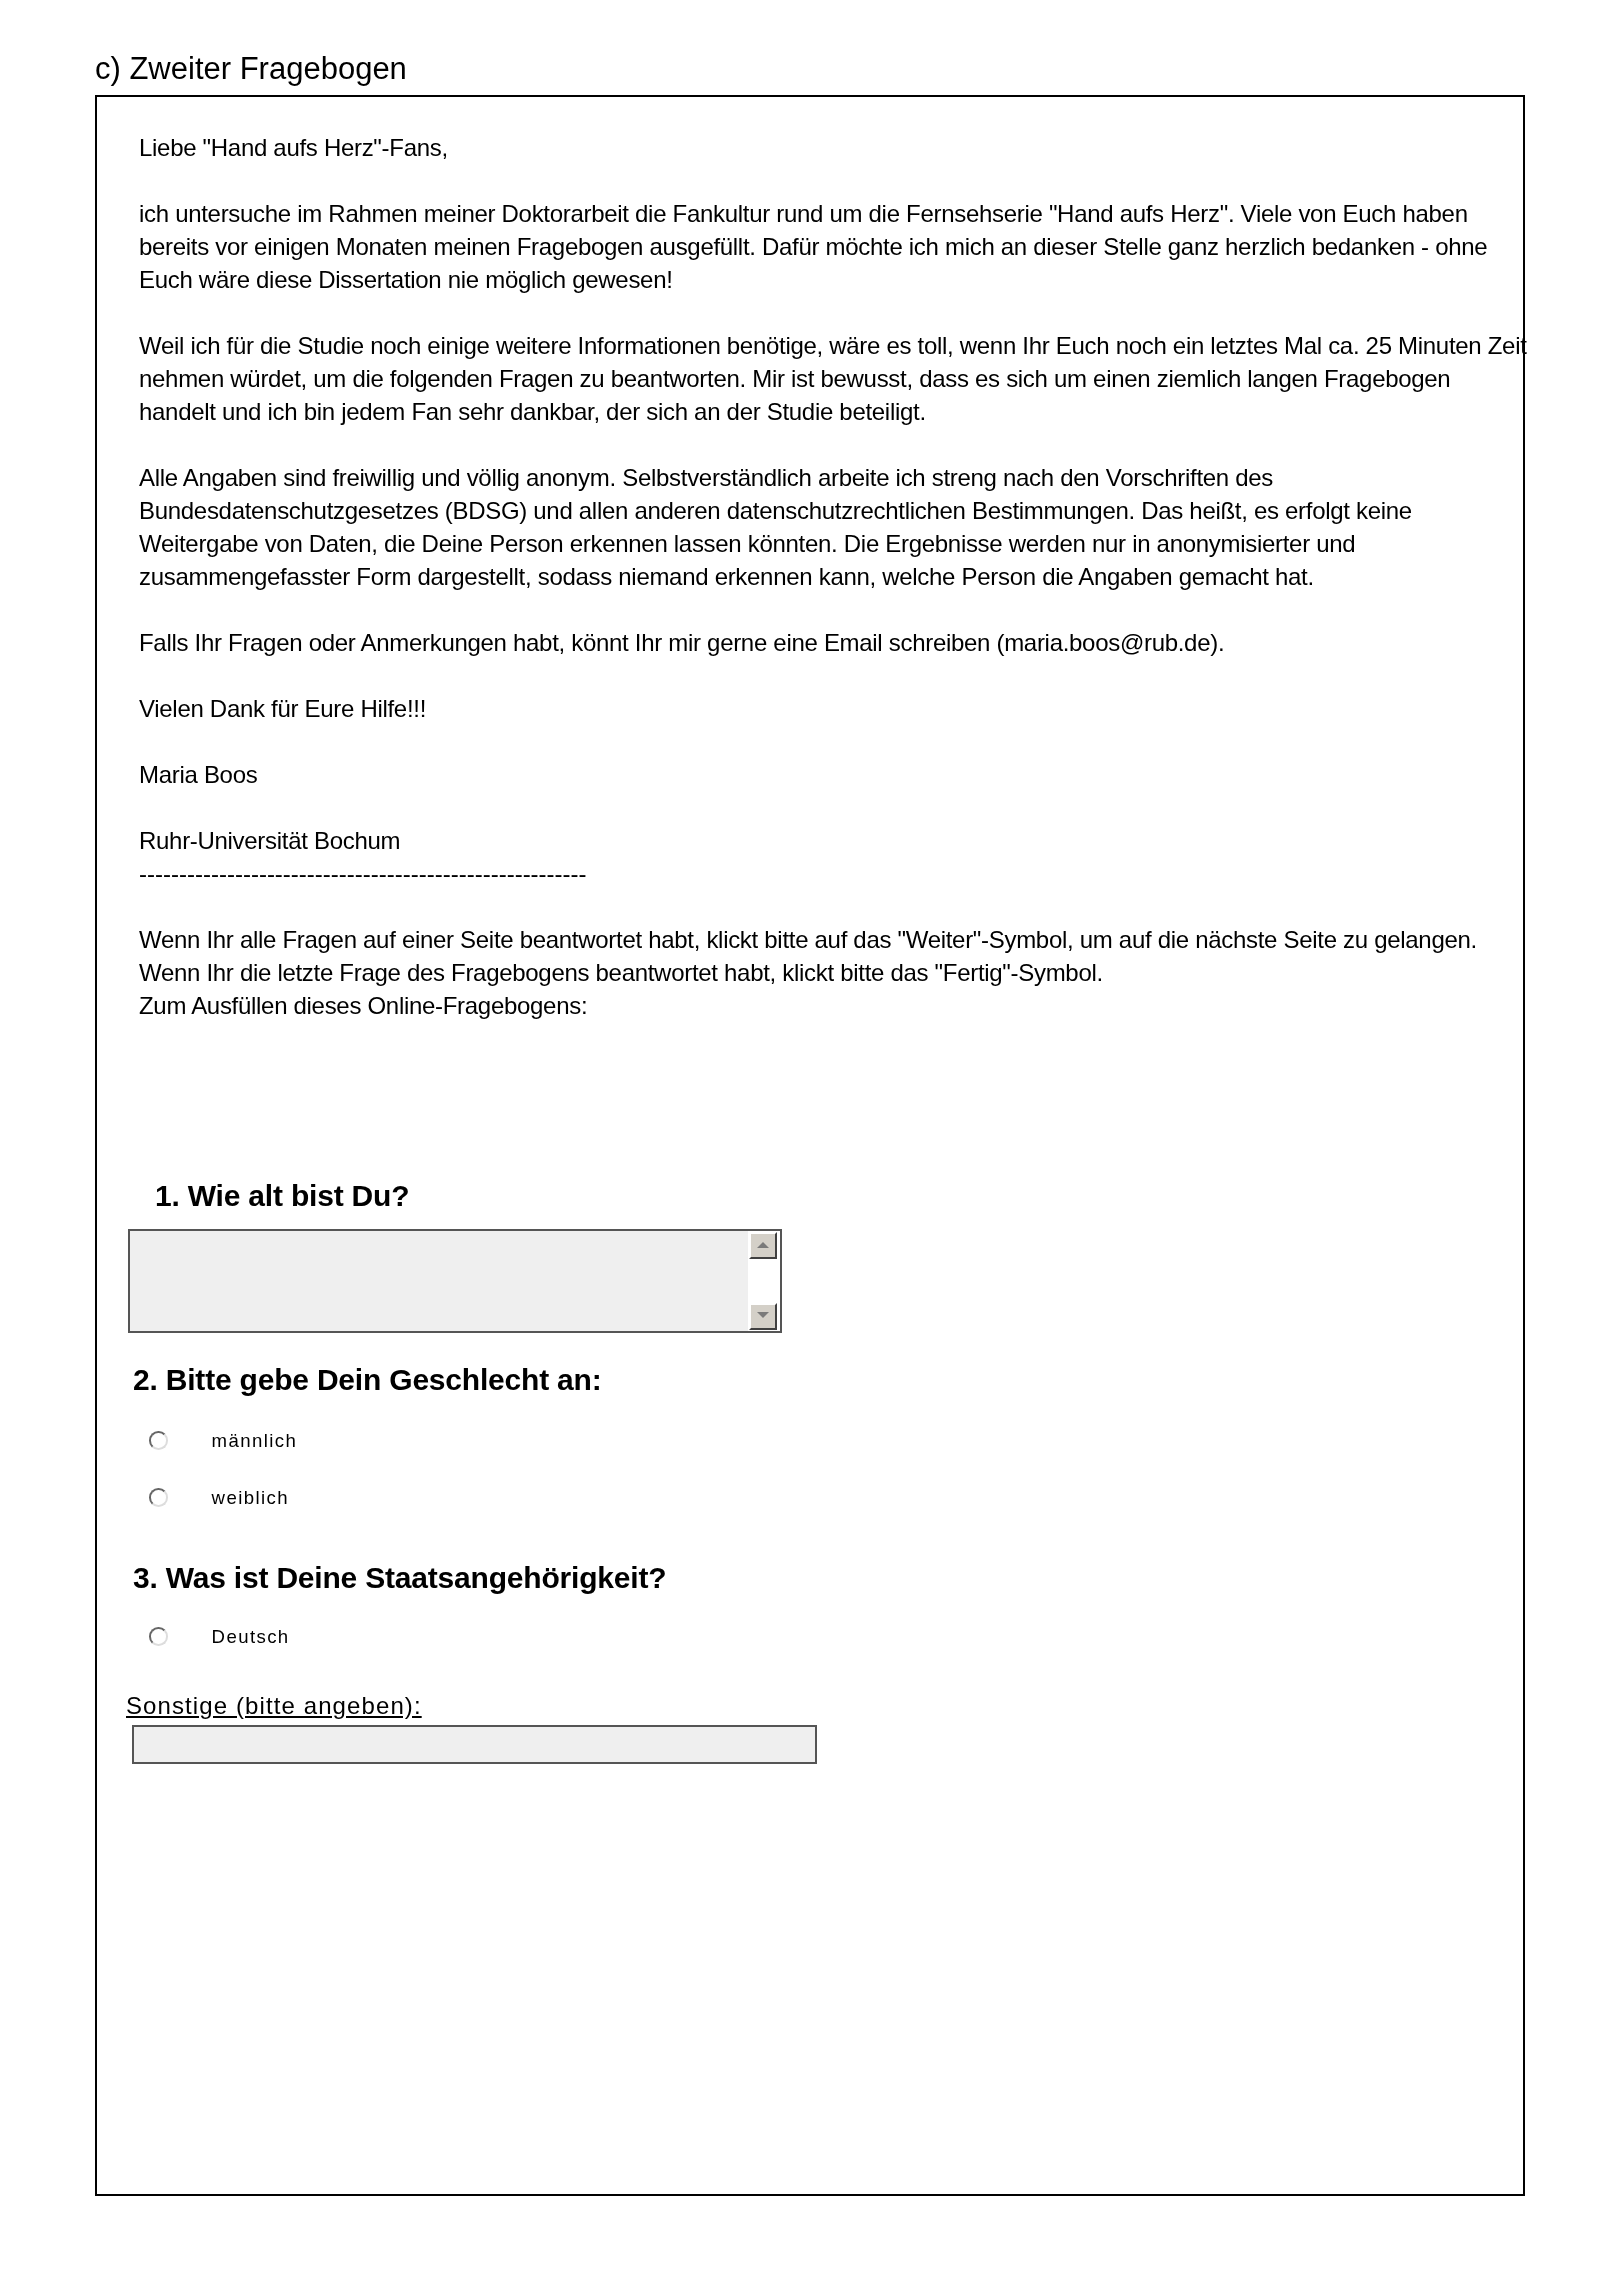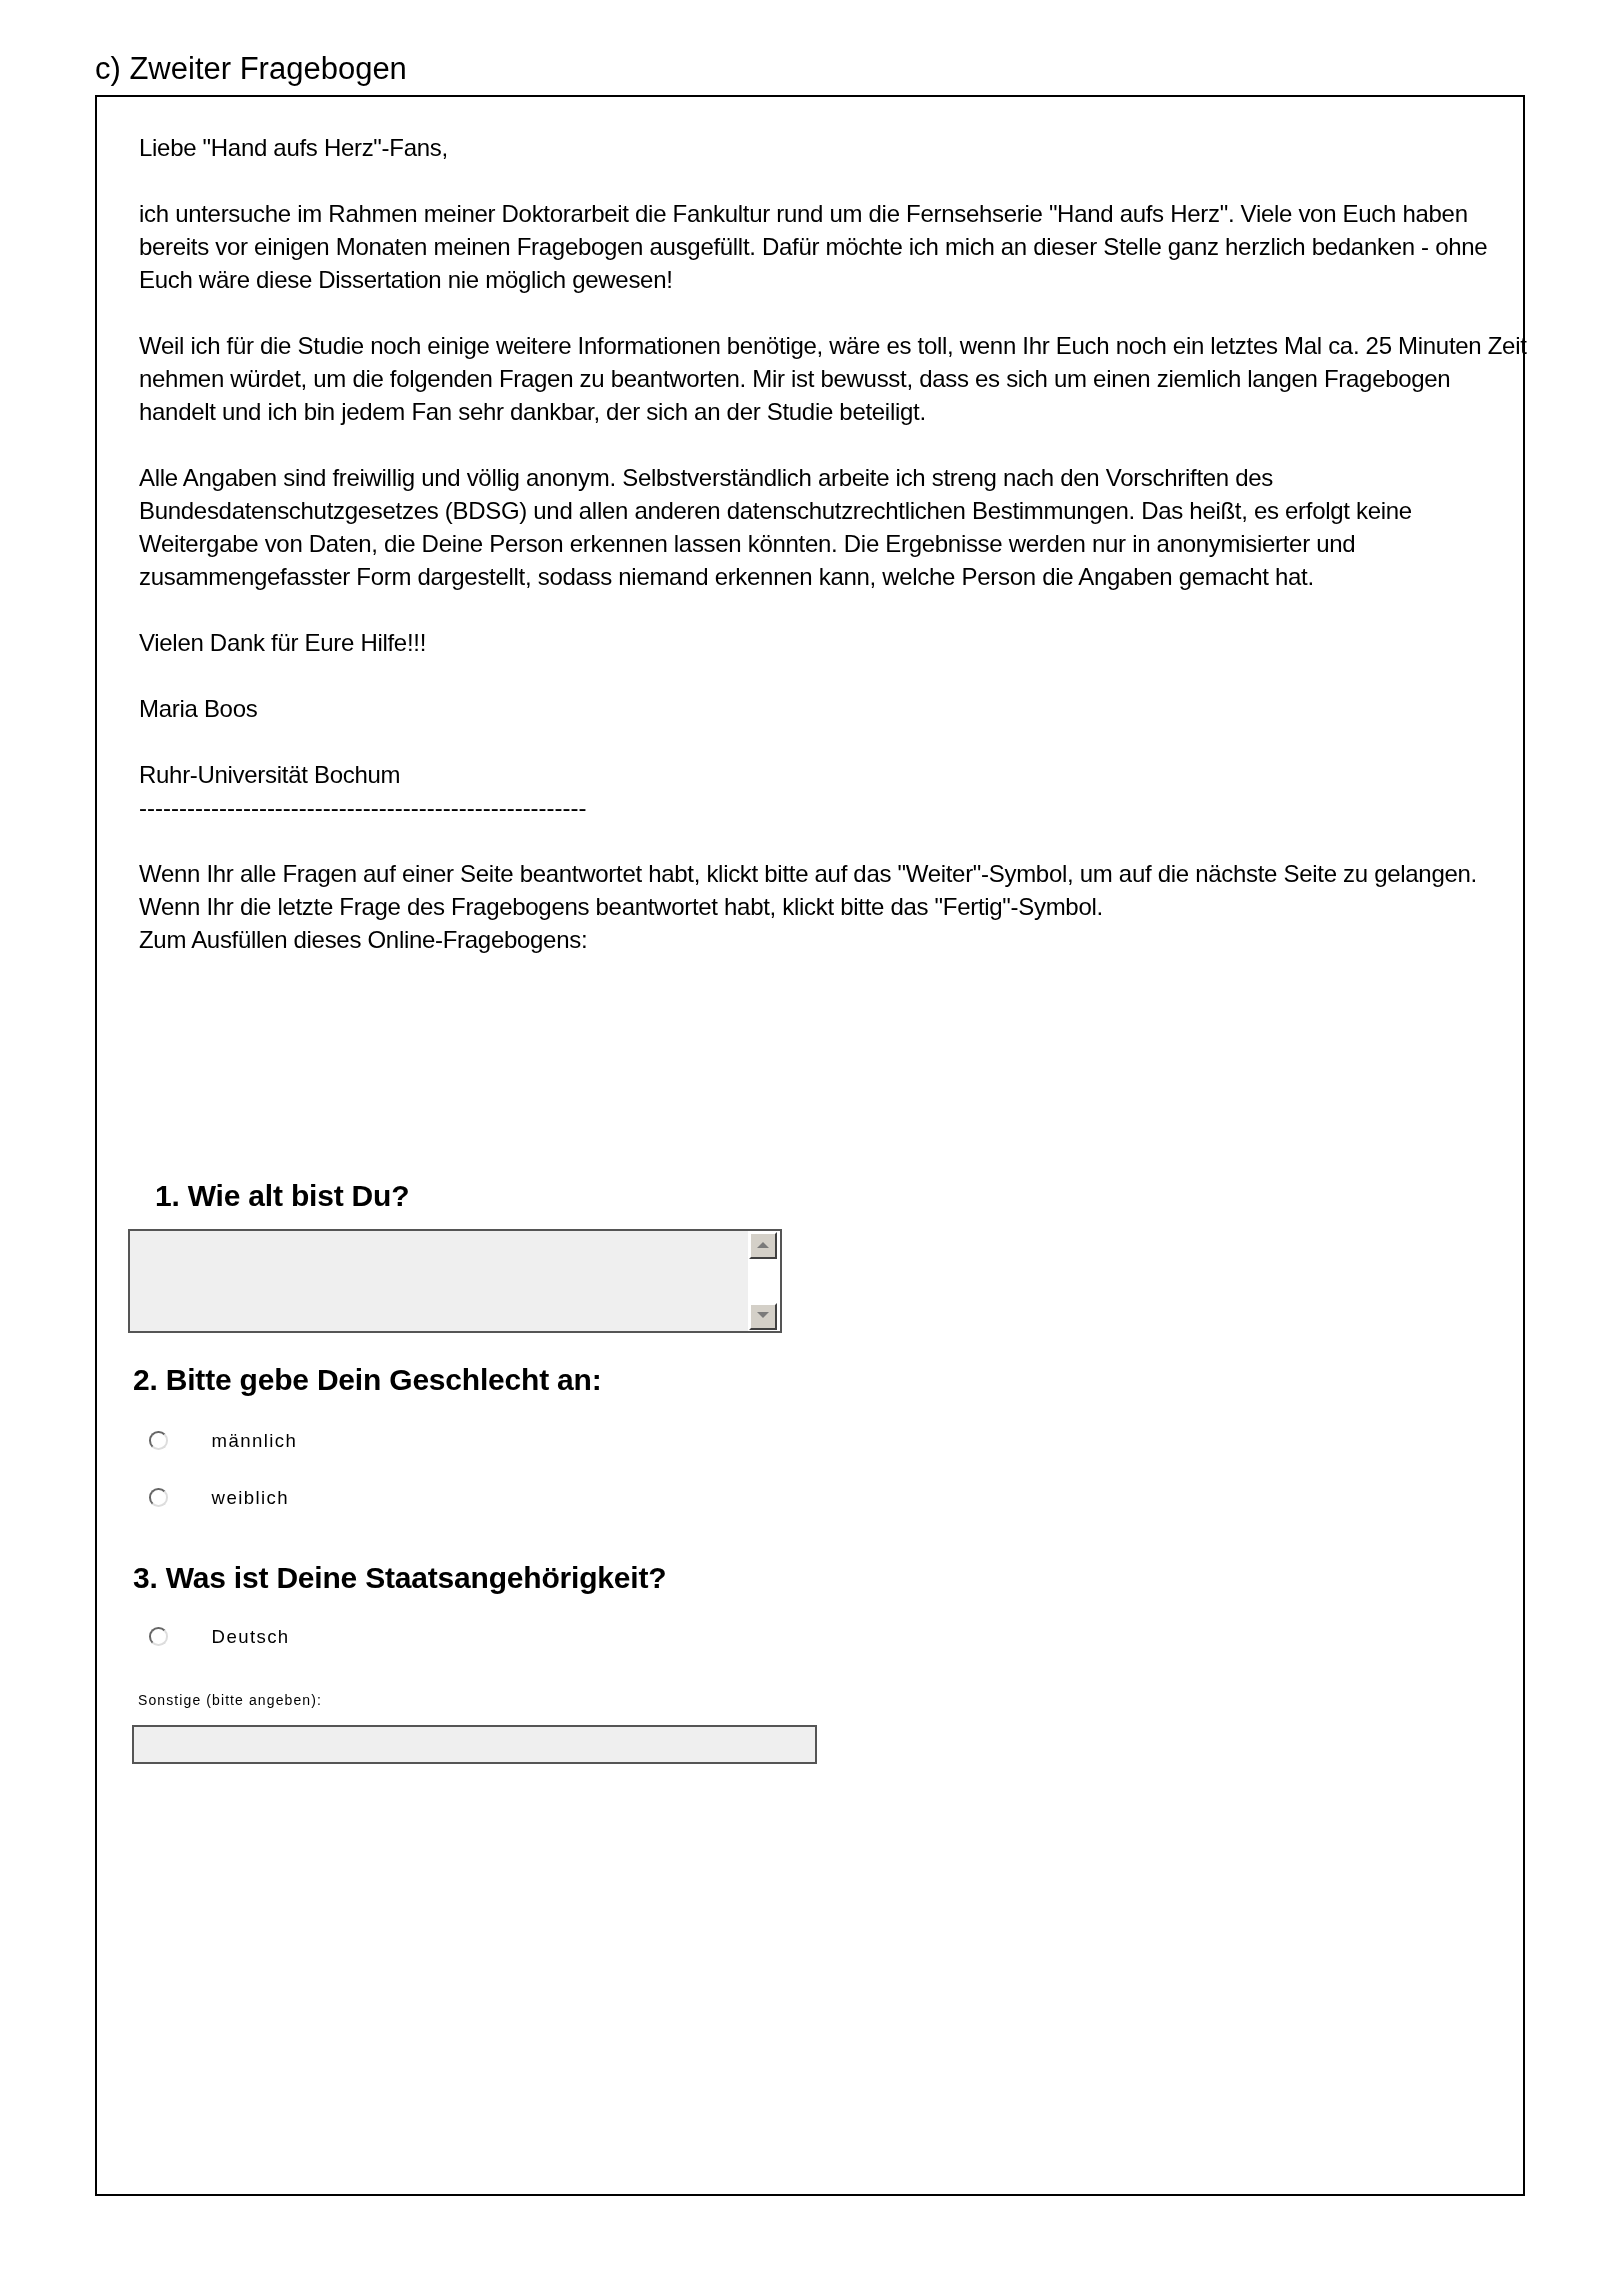--- a/index.html
+++ b/index.html
@@ -35,36 +35,37 @@
               border-left: 6.9px solid transparent; border-right: 6.9px solid transparent;
               border-top: 6.9px solid #7a7a7a; }
   .option { position: absolute; left: 149px; height: 25.5px; display: flex; align-items: center; }
   .radio { width: 18.6px; height: 18.6px; border-radius: 50%; box-sizing: border-box;
            border: 2.9px solid #666; border-right-color: #ddd; border-bottom-color: #ddd;
            background: #fff; }
   .opt-label { margin-left: 44px; font-size: 18.6px; letter-spacing: 1.4px; }
   .opt-m { top: 1428px; }
   .opt-w { top: 1485px; }
   .opt-d { top: 1624px; }
-  .other-label { position: absolute; left: 138px; top: 1692px; font-size: 14px; letter-spacing: 1.1px; }
+  .other-label { position: absolute; left: 126px; top: 1692px; font-size: 24px; letter-spacing: 1.1px; text-decoration: underline; }
   .other-input { position: absolute; left: 132px; top: 1725px; width: 685px; height: 39px;
                  background: #efefef; border: 2.9px solid #555; box-sizing: border-box; }
 </style>
 </head>
 <body>
 
 <div class="doc-title">c) Zweiter Fragebogen</div>
 
 <div class="frame"></div>
 
 <div class="intro">
   <p>Liebe "Hand aufs Herz"-Fans,</p>
   <p>ich untersuche im Rahmen meiner Doktorarbeit die Fankultur rund um die Fernsehserie "Hand aufs Herz". Viele von Euch haben bereits vor einigen Monaten meinen Fragebogen ausgefüllt. Dafür möchte ich mich an dieser Stelle ganz herzlich bedanken - ohne Euch wäre diese Dissertation nie möglich gewesen!</p>
   <p>Weil ich für die Studie noch einige weitere Informationen benötige, wäre es toll, wenn Ihr Euch noch ein letztes Mal ca. 25 Minuten Zeit nehmen würdet, um die folgenden Fragen zu beantworten. Mir ist bewusst, dass es sich um einen ziemlich langen Fragebogen handelt und ich bin jedem Fan sehr dankbar, der sich an der Studie beteiligt.</p>
   <p>Alle Angaben sind freiwillig und völlig anonym. Selbstverständlich arbeite ich streng nach den Vorschriften des Bundesdatenschutzgesetzes (BDSG) und allen anderen datenschutzrechtlichen Bestimmungen. Das heißt, es erfolgt keine Weitergabe von Daten, die Deine Person erkennen lassen könnten. Die Ergebnisse werden nur in anonymisierter und zusammengefasster Form dargestellt, sodass niemand erkennen kann, welche Person die Angaben gemacht hat.</p>
+  <p>Falls Ihr Fragen oder Anmerkungen habt, könnt Ihr mir gerne eine Email schreiben (maria.boos@rub.de).</p>
   <p>Vielen Dank für Eure Hilfe!!!</p>
   <p>Maria Boos</p>
   <p class="tight">Ruhr-Universität Bochum</p>
   <p class="sep">--------------------------------------------------------</p>
   <p class="tight">Wenn Ihr alle Fragen auf einer Seite beantwortet habt, klickt bitte auf das "Weiter"-Symbol, um auf die nächste Seite zu gelangen. Wenn Ihr die letzte Frage des Fragebogens beantwortet habt, klickt bitte das "Fertig"-Symbol.</p>
   <p class="tight">Zum Ausfüllen dieses Online-Fragebogens:</p>
 </div>
 
 <div class="q-title q1">1. Wie alt bist Du?</div>
 <div class="textarea">

